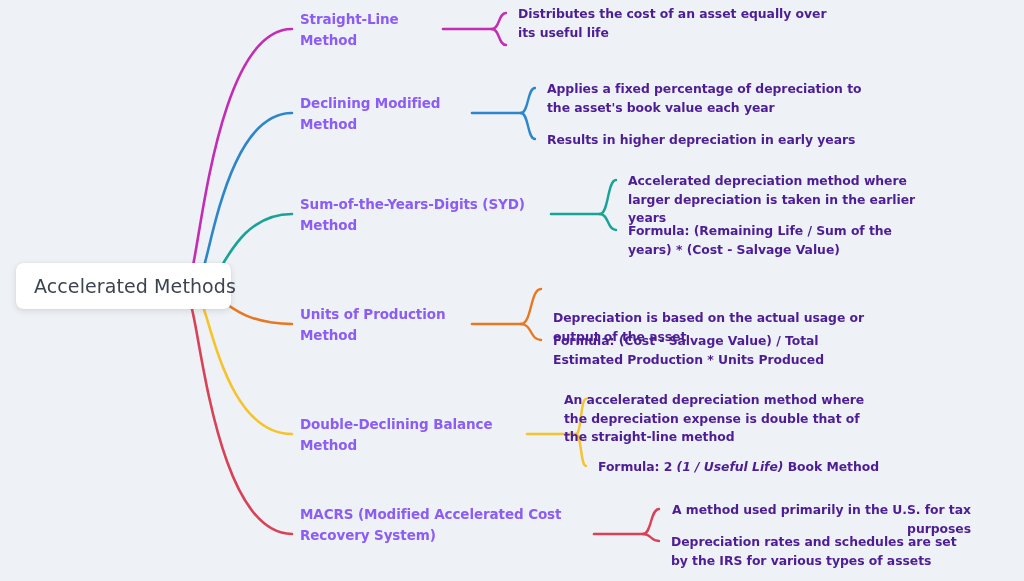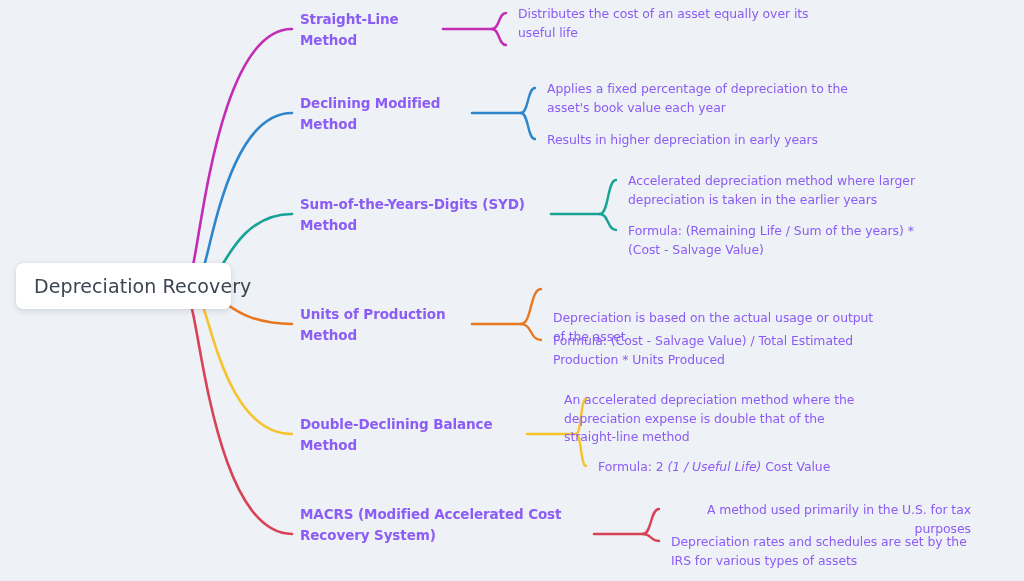--- a/index.html
+++ b/index.html
@@ -48,22 +48,22 @@
     position: absolute;
     font-size: 13.5px;
     font-weight: bold;
     color: #8b5cf6;
     line-height: 21px;
     letter-spacing: -0.1px;
   }
   .leaf {
     position: absolute;
     font-size: 12.4px;
-    font-weight: 400;
-    color: #8b5cf6;
+    font-weight: 700;
+    color: #4c1d95;
     line-height: 18.5px;
     letter-spacing: -0.05px;
   }
   .leaf i {
     font-style: italic;
   }
 </style>
 </head>
 <body>
 
@@ -88,32 +88,32 @@
       <path d="M 200 300 C 210 313.4, 226 434, 292 434" stroke="#f5c32c" stroke-width="2.6" fill="none" stroke-linecap="round"></path>
       <path d="M 527 434 L 576 434" stroke="#f5c32c" stroke-width="2.6" fill="none" stroke-linecap="round"></path>
       <path d="M 576 434 C 581.5 434, 580.5 399, 586 399" stroke="#f5c32c" stroke-width="2.4" fill="none" stroke-linecap="round"></path>
       <path d="M 576 434 C 581.5 434, 580.5 466, 586 466" stroke="#f5c32c" stroke-width="2.4" fill="none" stroke-linecap="round"></path>
       <path d="M 190 302 C 200 325.2, 216 534, 292 534" stroke="#d84257" stroke-width="2.6" fill="none" stroke-linecap="round"></path>
       <path d="M 594 534 L 643 534" stroke="#d84257" stroke-width="2.6" fill="none" stroke-linecap="round"></path>
       <path d="M 643 534 C 651.8 534, 650.2 509, 659 509" stroke="#d84257" stroke-width="2.4" fill="none" stroke-linecap="round"></path>
       <path d="M 643 534 C 651.8 534, 650.2 541, 659 541" stroke="#d84257" stroke-width="2.4" fill="none" stroke-linecap="round"></path>
     </svg>
   <div class="root-node" style="left: 16px; top: 263px; width: 215px; height: 46px;">
-    <span class="root-label">Depreciation Recovery</span>
+    <span class="root-label">Accelerated Methods</span>
   </div>
 <div class="topic" style="left: 300px; top: 9px; width: 150px;"><span>Straight-Line Method</span></div>
     <div class="leaf" style="left: 518px; top: 5px; width: 330px;"><span>Distributes the cost of an asset equally over its useful life</span></div>
     <div class="topic" style="left: 300px; top: 93px; width: 180px;"><span>Declining Modified Method</span></div>
     <div class="leaf" style="left: 547px; top: 131px; width: 320px;"><span>Results in higher depreciation in early years</span></div>
     <div class="leaf" style="left: 547px; top: 80px; width: 320px;"><span>Applies a fixed percentage of depreciation to the asset's book value each year</span></div>
     <div class="topic" style="left: 300px; top: 194px; width: 256px;"><span>Sum-of-the-Years-Digits (SYD) Method</span></div>
     <div class="leaf" style="left: 628px; top: 172px; width: 300px;"><span>Accelerated depreciation method where larger depreciation is taken in the earlier years</span></div>
     <div class="leaf" style="left: 628px; top: 222px; width: 300px;"><span>Formula: (Remaining Life / Sum of the years) * (Cost - Salvage Value)</span></div>
     <div class="topic" style="left: 300px; top: 304px; width: 180px;"><span>Units of Production Method</span></div>
     <div class="leaf" style="left: 553px; top: 281px; width: 325px; margin-top: 28px;"><span>Depreciation is based on the actual usage or output of the asset</span></div>
     <div class="leaf" style="left: 553px; top: 332px; width: 325px;"><span>Formula: (Cost - Salvage Value) / Total Estimated Production * Units Produced</span></div>
     <div class="topic" style="left: 300px; top: 414px; width: 222px;"><span>Double-Declining Balance Method</span></div>
     <div class="leaf" style="left: 564px; top: 391px; width: 310px;"><span>An accelerated depreciation method where the depreciation expense is double that of the straight-line method</span></div>
-    <div class="leaf" style="left: 598px; top: 458px; width: 310px;"><span>Formula: 2 </span><i>(1 / Useful Life)</i><span> Cost Value</span></div>
+    <div class="leaf" style="left: 598px; top: 458px; width: 310px;"><span>Formula: 2 </span><i>(1 / Useful Life)</i><span> Book Method</span></div>
     <div class="topic" style="left: 300px; top: 504px; width: 292px;"><span>MACRS (Modified Accelerated Cost Recovery System)</span></div>
     <div class="leaf" style="left: 671px; top: 501px; width: 300px; text-align: right;"><span>A method used primarily in the U.S. for tax purposes</span></div>
     <div class="leaf" style="left: 671px; top: 533px; width: 300px;"><span>Depreciation rates and schedules are set by the IRS for various types of assets</span></div>
   </div>
 
 </body></html>

